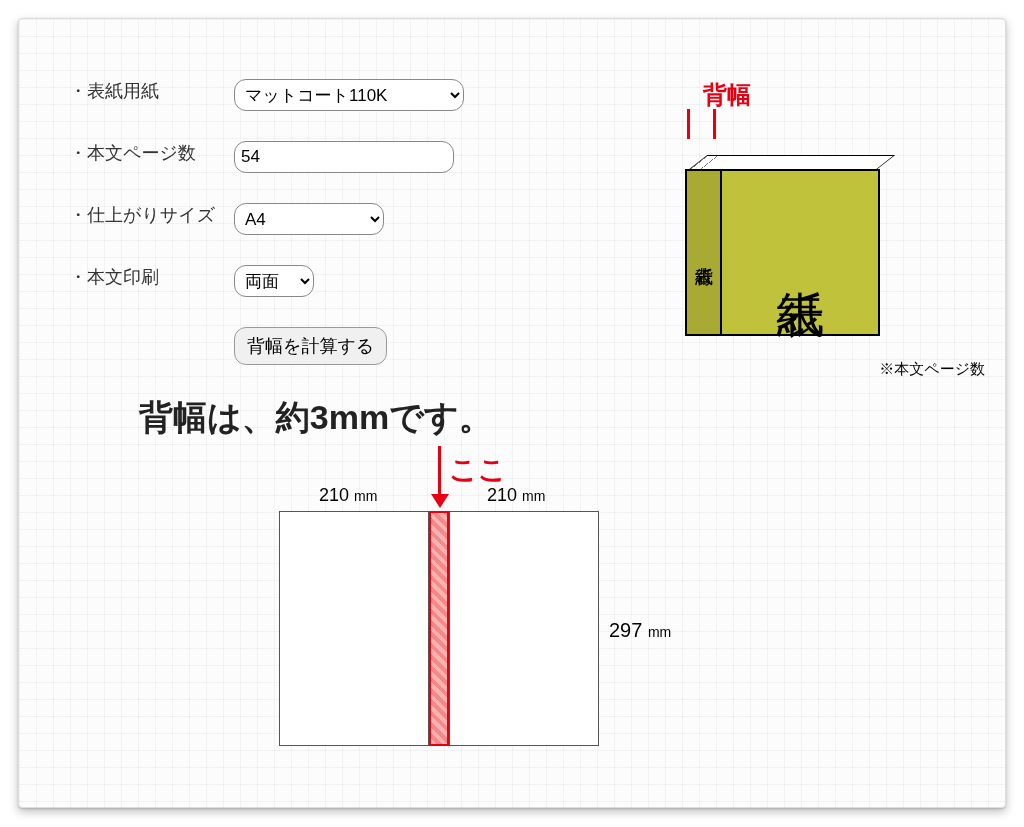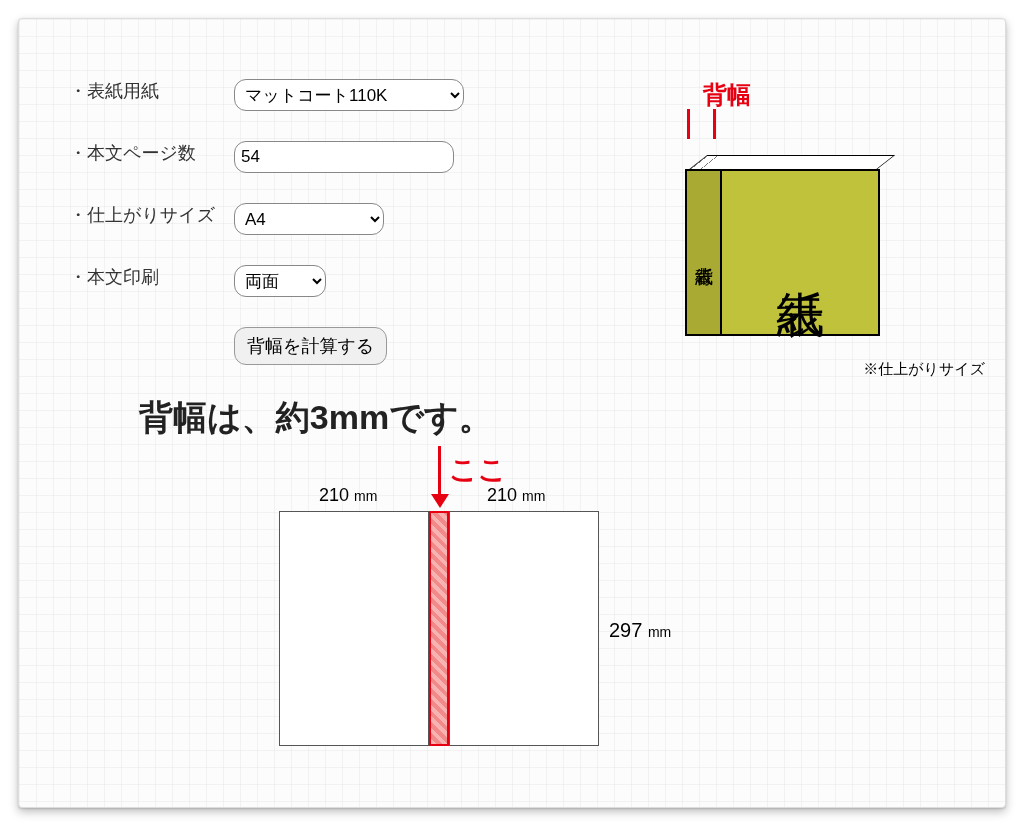--- a/index.html
+++ b/index.html
@@ -37,21 +37,21 @@
     }
     .txt-input, .sel-input {
       font-size: 17px;
       padding: 4px 6px;
       border: 1px solid #888;
       border-radius: 12px;
       background: #fff;
     }
     .sel-wide { width: 230px; height: 32px; }
     .sel-mid  { width: 150px; height: 32px; }
-    .sel-sm   { width: 92px;  height: 32px; }
+    .sel-sm   { width: 80px;  height: 32px; }
     .txt-input { width: 220px; height: 32px; }
 
     .calc-btn {
       margin-left: 165px;
       font-size: 18px;
       padding: 6px 12px;
       background: #f0f0f0;
       border: 1px solid #999;
       border-radius: 12px;
       cursor: pointer;
@@ -266,21 +266,21 @@
     <div class="spine-tick2"></div>
     <div class="book-3d">
       <div class="book-top"></div>
       <div class="book-spine">
         <span>背表紙</span>
       </div>
       <div class="book-front">
         <span>表紙</span>
       </div>
     </div>
-    <div class="book-note">※仕上がりサイズ</div>
+    <div class="book-note">※本文ページ数</div>
   </div>
 
   
   <h2 class="result-heading">背幅は、約3mmです。</h2>
 
   
   <div class="spread-wrap">
     <div class="spread-here">ここ</div>
     <div class="arrow-stem"></div>
     <div class="arrow-head"></div>

